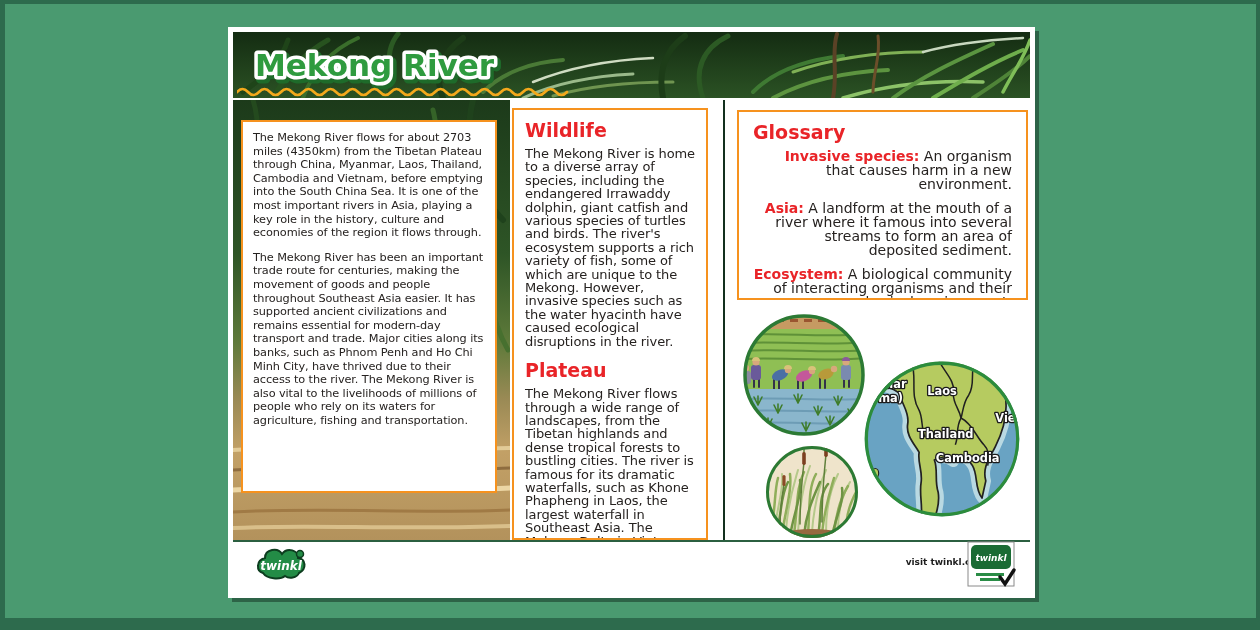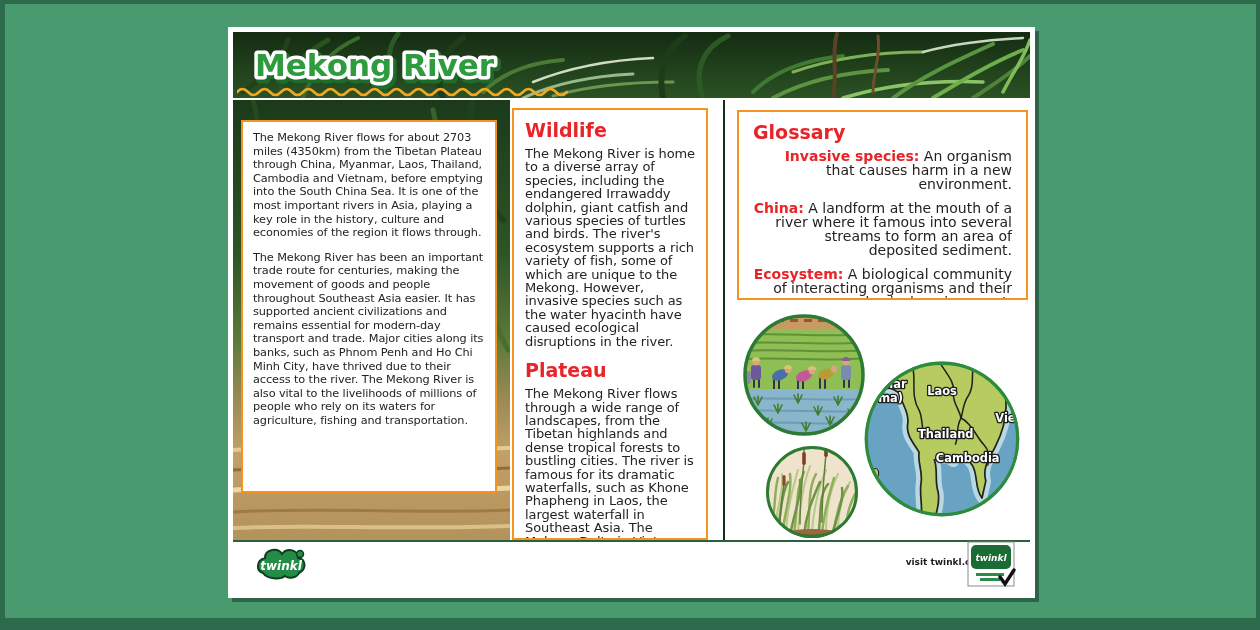--- a/index.html
+++ b/index.html
@@ -133,21 +133,21 @@
     <h3 class="sec-heading">Plateau</h3>
     <p class="body-text">The Mekong River flows through a wide range of landscapes, from the Tibetan highlands and dense tropical forests to bustling cities. The river is famous for its dramatic waterfalls, such as Khone Phapheng in Laos, the largest waterfall in Southeast Asia. The Mekong Delta in Vietnam is a vital agricultural region, known for its extensive rice paddies and fruit orchards.</p>
   </div>
 
   <div class="v-divider"></div>
   <div class="h-divider"></div>
 
   <div class="panel-glossary">
     <h3 class="sec-heading">Glossary</h3>
     <p class="gloss-entry"><span class="gloss-term">Invasive species:</span><span> An organism that causes harm in a new environment.</span></p>
-    <p class="gloss-entry"><span class="gloss-term">China:</span><span> A landform at the mouth of a river where it famous into several streams to form an area of deposited sediment.</span></p>
+    <p class="gloss-entry"><span class="gloss-term">Asia:</span><span> A landform at the mouth of a river where it famous into several streams to form an area of deposited sediment.</span></p>
     <p class="gloss-entry"><span class="gloss-term">Ecosystem:</span><span> A biological community of interacting organisms and their physical environment.</span></p>
   </div>
 
   <svg class="circle-img circ-rice" width="124" height="124" viewBox="0 0 124 124">
     <defs>
         <clipPath id="rclip">
           <circle cx="62" cy="62" r="60"></circle>
         </clipPath>
       </defs>
     <g clip-path="url(#rclip)">

